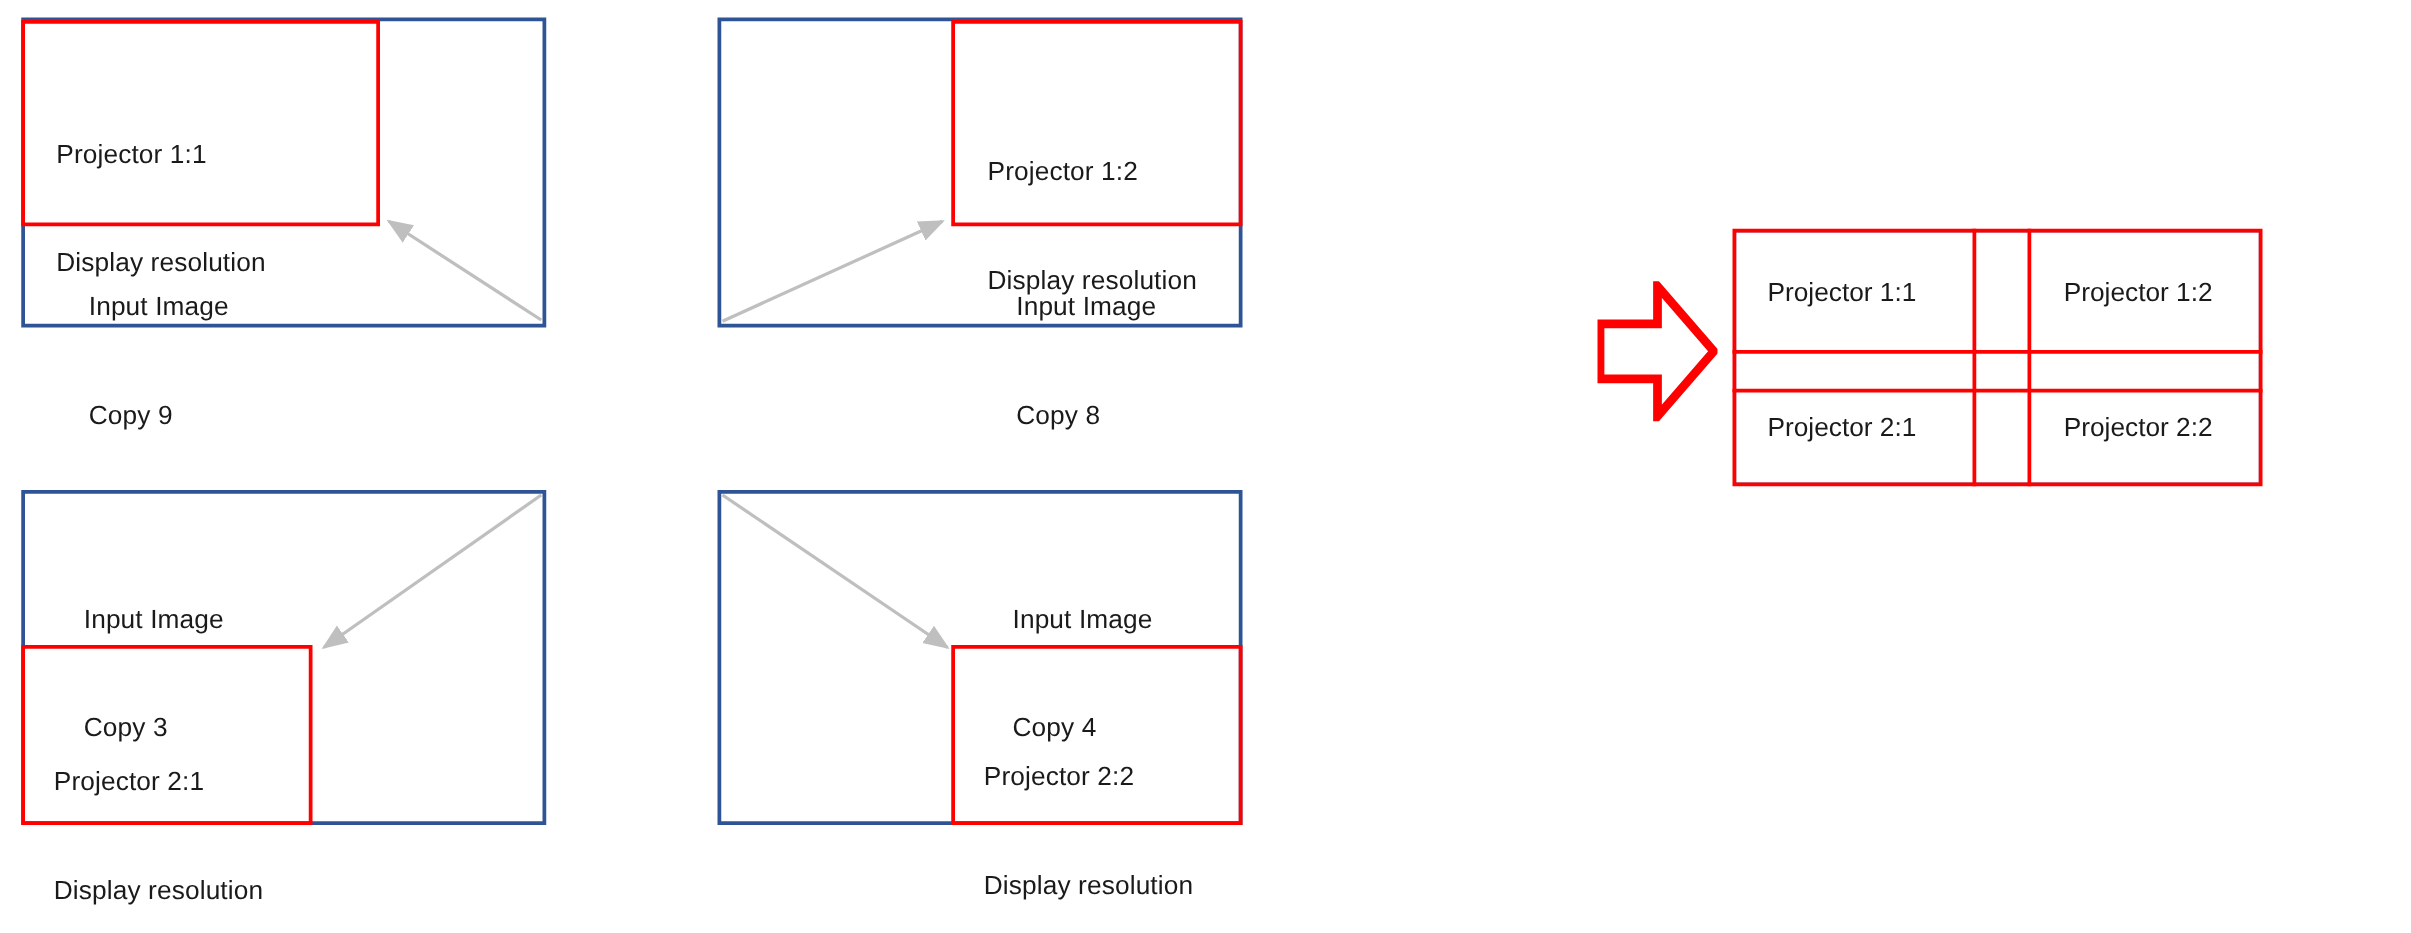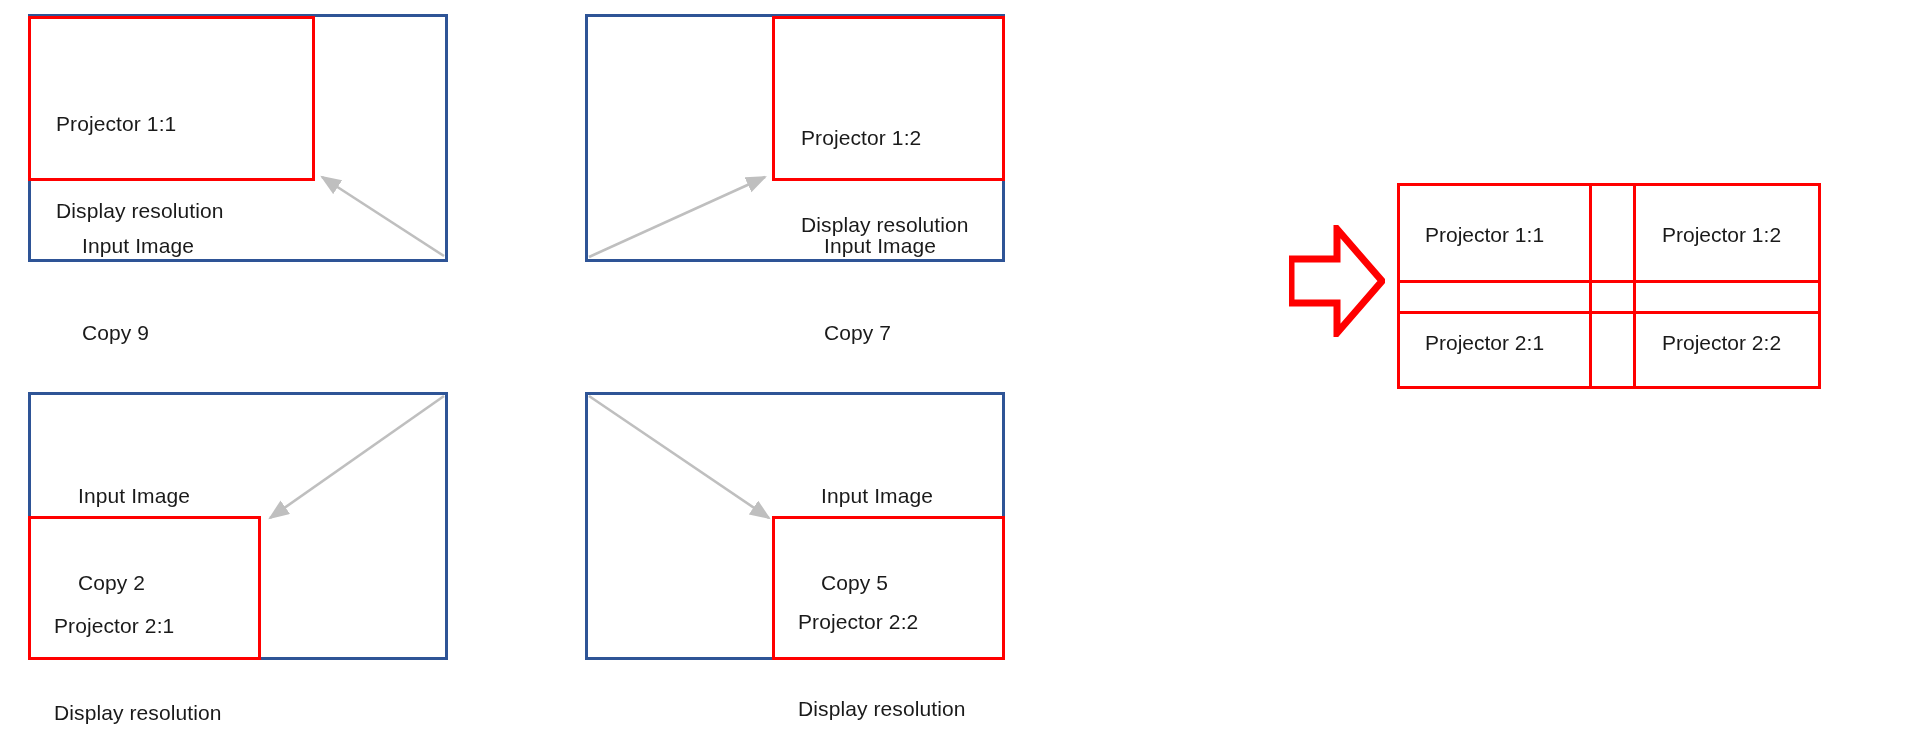--- a/index.html
+++ b/index.html
@@ -10,21 +10,21 @@
   body {
     width: 1929px;
     height: 746px;
     position: relative;
     font-family: "Liberation Sans", sans-serif;
     overflow: hidden;
   }
 
   .stage {
     position: absolute;
-    left: 12px; top: 0;
+    left: 1px; top: 0;
     width: 1735px;
     height: 746px;
     border-radius: 18px;
   }
 
   
   .abs { position: absolute; box-sizing: border-box; }
 
   
   .input-frame {
@@ -121,50 +121,50 @@
 
     <div class="abs proj-region" style="left:187px; top:2px; width:233px; height:165px;"></div>
 
     <div class="txt" style="left:216px; top:52px;">
       <span class="l">Projector 1:2</span>
       <span class="l">Display resolution</span>
     </div>
 
     <div class="txt" style="left:239px; top:160px;">
       <span class="l">Input Image</span>
-      <span class="l">Copy 7</span>
+      <span class="l">Copy 8</span>
     </div>
   </div>
 
   <div class="abs" style="left:16px; top:392px; width:420px; height:268px;">
 
     <div class="abs input-frame" style="left:0; top:0; width:420px; height:268px;"></div>
 
     <div class="abs proj-region" style="left:0px; top:124px; width:233px; height:144px;"></div>
 
     <div class="txt" style="left:50px; top:32px;">
       <span class="l">Input Image</span>
-      <span class="l">Copy 2</span>
+      <span class="l">Copy 3</span>
     </div>
 
     <div class="txt" style="left:26px; top:62px; top:66px; margin-top:96px;">
       <span class="l">Projector 2:1</span>
       <span class="l">Display resolution</span>
     </div>
   </div>
 
   <div class="abs" style="left:573px; top:392px; width:420px; height:268px;">
 
     <div class="abs input-frame" style="left:0; top:0; width:420px; height:268px;"></div>
 
     <div class="abs proj-region" style="left:187px; top:124px; width:233px; height:144px;"></div>
 
     <div class="txt" style="left:236px; top:32px;">
       <span class="l">Input Image</span>
-      <span class="l">Copy 5</span>
+      <span class="l">Copy 4</span>
     </div>
 
     <div class="txt" style="left:213px; top:62px; margin-top:96px;">
       <span class="l">Projector 2:2</span>
       <span class="l">Display resolution</span>
     </div>
   </div>
 
   <svg class="arrows" viewBox="0 0 1929 746" xmlns="http://www.w3.org/2000/svg">
     <defs>

